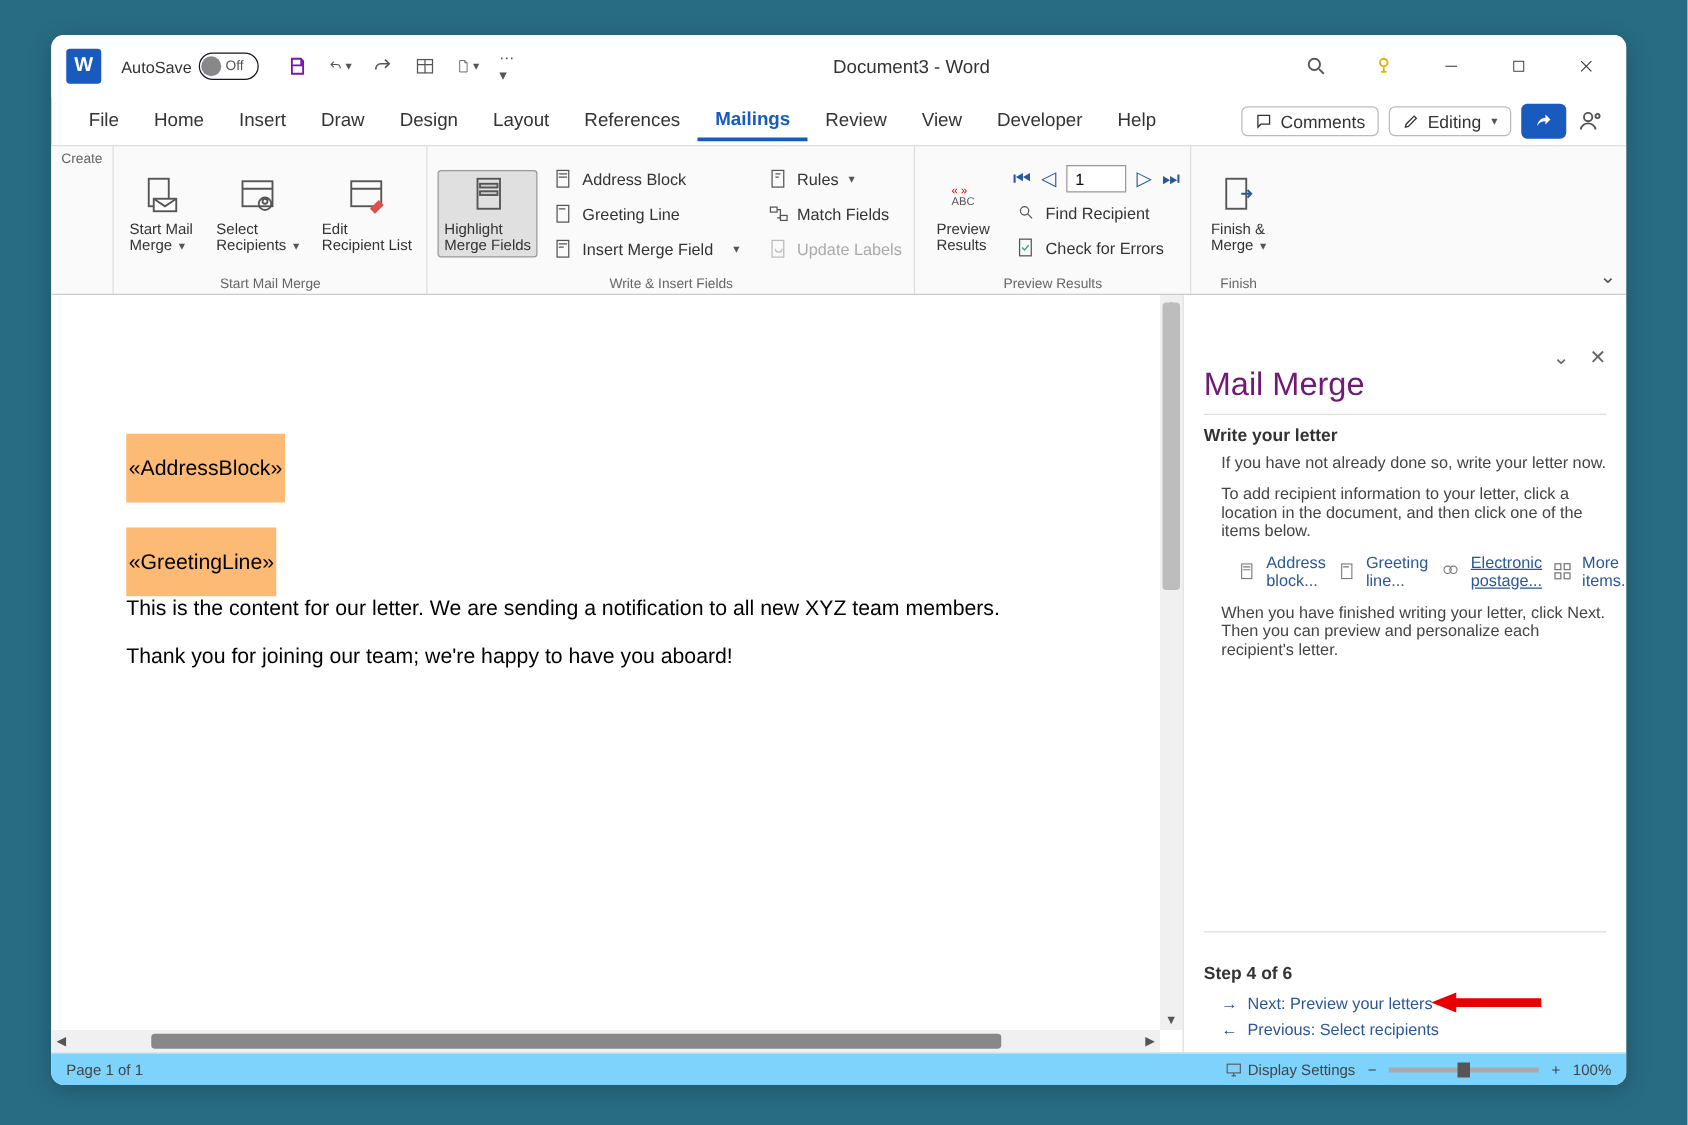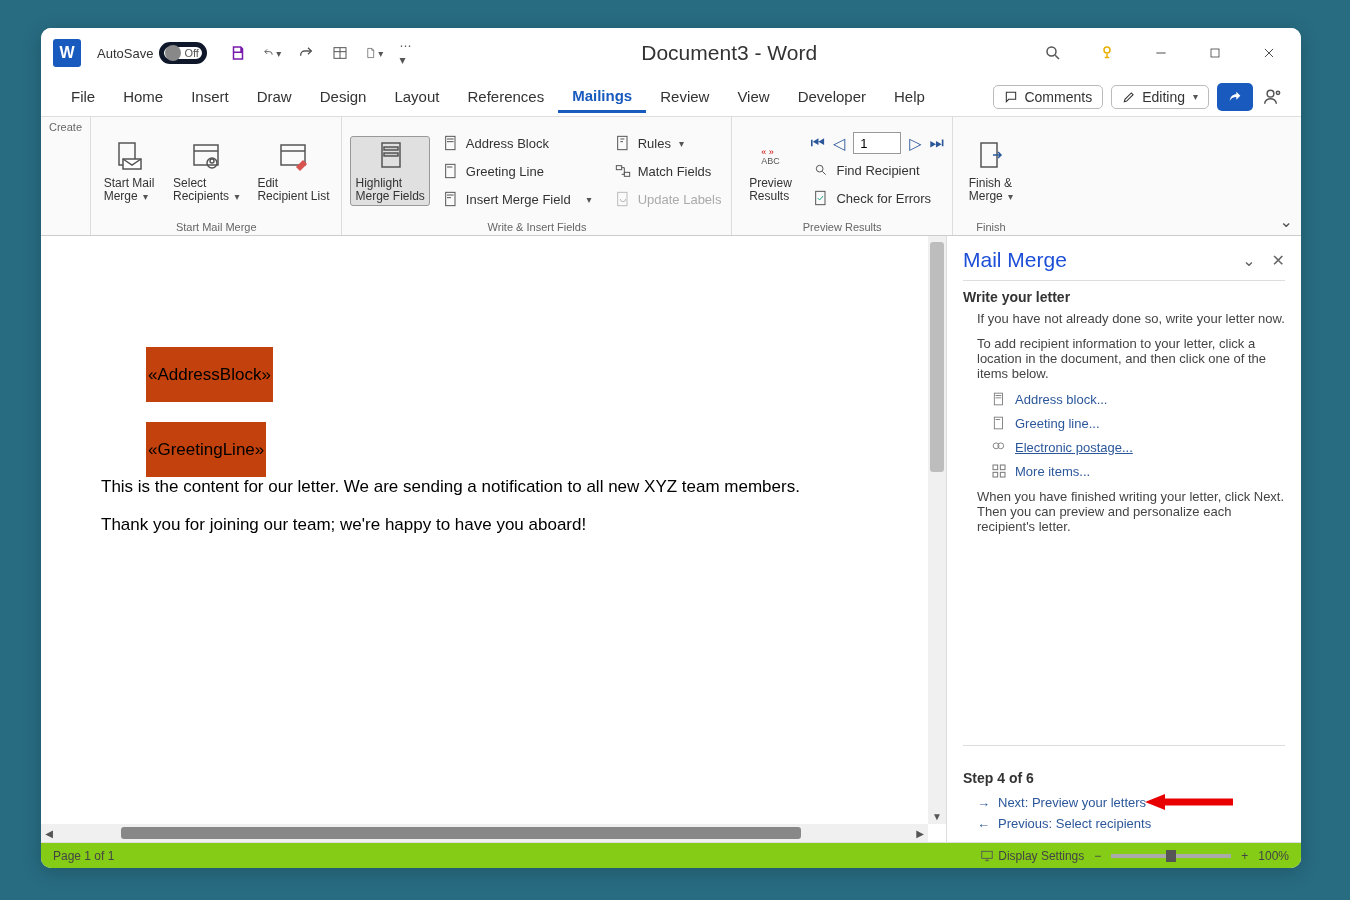--- a/index.html
+++ b/index.html
@@ -3,27 +3,27 @@
 <meta charset="utf-8">
 <style>
   * { box-sizing: border-box; margin: 0; padding: 0; font-family: "Segoe UI", sans-serif; }
   body { background: #286c82; width: 1350px; height: 900px; overflow: hidden; }
   .app-window { position: absolute; left: 41px; top: 28px; width: 1260px; height: 840px; background: #fff; border-radius: 10px; box-shadow: 0 4px 20px rgba(0,0,0,0.2); display: flex; flex-direction: column; overflow: hidden; }
 
   
   .titlebar { height: 50px; display: flex; align-items: center; padding: 0 12px; background: #fff; gap: 6px; }
   .word-icon { width: 28px; height: 28px; background: #185abd; border-radius: 3px; display: flex; align-items: center; justify-content: center; color: #fff; font-weight: bold; font-size: 16px; }
   .autosave { display: flex; align-items: center; gap: 6px; margin-left: 10px; font-size: 13px; color: #333; }
-  .toggle { width: 48px; height: 22px; border-radius: 11px; border: 5px solid #0f172a; background: #fff; display: flex; align-items: center; padding: 1px; justify-content: flex-start; }
+  .toggle { width: 48px; height: 22px; border-radius: 11px; border: 1px solid #0f172a; background: #fff; display: flex; align-items: center; padding: 1px; justify-content: flex-start; }
   .toggle .knob { width: 16px; height: 16px; border-radius: 50%; background: #888; }
   .toggle .off-label { font-size: 11px; color: #555; margin-left: 3px; }
   .qat { display: flex; align-items: center; gap: 16px; margin-left: 16px; }
   .qat-icon { width: 18px; height: 18px; display: flex; align-items: center; justify-content: center; color: #555; cursor: pointer; }
   .save-icon svg { fill: #7719aa; }
-  .title-center { flex: 1; text-align: center; font-size: 21px; color: #333; }
+  .title-center { flex: 1; text-align: center; font-size: 15px; color: #333; }
   .title-right { display: flex; align-items: center; gap: 30px; margin-right: 8px; }
   .win-btn { width: 24px; height: 24px; display: flex; align-items: center; justify-content: center; color: #333; cursor: pointer; }
 
   
   .tabs { height: 38px; display: flex; align-items: center; padding: 0 16px; gap: 0; font-size: 15px; color: #333; border-bottom: 1px solid transparent; }
   .tab { padding: 6px 14px; cursor: pointer; }
   .tab.active { color: #185abd; border-bottom: 3px solid #185abd; font-weight: 600; }
   .tab-right { margin-left: auto; display: flex; gap: 8px; align-items: center; text-align: right; }
   .tab-pill { border: 1px solid #bbb; border-radius: 5px; padding: 3px 10px; display: flex; align-items: center; gap: 6px; font-size: 14px; cursor: pointer; }
   .share-btn { background: #185abd; color: #fff; border-radius: 5px; width: 36px; height: 28px; display: flex; align-items: center; justify-content: center; }
@@ -43,48 +43,48 @@
   .dd { font-size: 10px; margin-left: 2px; color: #555; }
   .nav-controls { display: flex; align-items: center; gap: 8px; }
   .nav-controls input { width: 48px; height: 22px; border: 1px solid #999; text-align: left; padding: 0 6px; font-size: 13px; }
   .collapse-rib { position: absolute; right: 8px; bottom: 4px; cursor: pointer; color: #555; }
 
   
   .main { flex: 1; display: flex; overflow: hidden; background: #fff; }
   .doc-area { flex: 1; position: relative; overflow: hidden; }
   .doc-scroll { position: absolute; inset: 0 18px 18px 0; overflow: hidden; }
   .page { background: #fff; margin: 0; padding: 120px 56px 60px 60px; font-size: 17px; line-height: 2.2; color: #000; height: 100%; }
-  .merge-field { background: #c2410c; padding: 18px 2px; margin-left: 45px; }
+  .merge-field { background: #fdba74; padding: 18px 2px; }
   .vscroll { position: absolute; right: 0; top: 0; bottom: 18px; width: 18px; background: #f0f0f0; }
   .vscroll .thumb { position: absolute; left: 2px; right: 2px; top: 6px; height: 230px; background: #bdbdbd; border-radius: 3px; }
   .vscroll .arrow { position: absolute; left: 0; right: 0; height: 16px; display: flex; align-items: center; justify-content: center; color: #555; font-size: 10px; }
   .hscroll { position: absolute; left: 0; right: 18px; bottom: 0; height: 18px; background: #f0f0f0; }
   .hscroll .thumb { position: absolute; top: 3px; bottom: 3px; left: 80px; width: 680px; background: #888; border-radius: 3px; }
   .hscroll .arrow { position: absolute; top: 0; bottom: 0; width: 16px; display: flex; align-items: center; justify-content: center; color: #555; font-size: 10px; }
 
   
   .taskpane { width: 355px; border-left: 1px solid #ddd; display: flex; flex-direction: column; padding: 8px 16px; }
   .tp-header { display: flex; align-items: center; justify-content: space-between; padding: 4px 0 8px 0; }
-  .tp-title { font-size: 21px; color: #1d4ed8; }
+  .tp-title { font-size: 26px; color: #701a75; margin-top: 44px; }
   .tp-header-actions { display: flex; gap: 16px; color: #666; }
   .tp-sep { border-top: 1px solid #ddd; margin-bottom: 8px; }
   .tp-heading { font-weight: bold; font-size: 14px; color: #333; margin-bottom: 6px; }
   .tp-text { font-size: 13px; color: #444; margin-bottom: 10px; padding-left: 14px; }
-  .tp-links { padding-left: 28px; display: flex; flex-direction: column; gap: 8px; margin-bottom: 10px; }
+  .tp-links { padding-left: 28px; display: flex; gap: 8px; margin-bottom: 10px; }
   .tp-link { display: flex; align-items: center; gap: 8px; font-size: 13px; color: #2b579a; cursor: pointer; }
   .tp-link.underline span { text-decoration: underline; }
   .tp-link .ico { width: 16px; height: 16px; display: flex; align-items: center; justify-content: center; color: #777; }
   .tp-footer { margin-top: auto; }
   .tp-step { font-weight: bold; font-size: 14px; color: #333; margin-bottom: 6px; border-top: 1px solid #ddd; padding-top: 24px; }
   .tp-nav { display: flex; align-items: center; gap: 8px; font-size: 13px; color: #2b579a; cursor: pointer; padding: 3px 14px; }
   .red-arrow { position: absolute; width: 90px; height: 20px; }
   .red-arrow svg { width: 100%; height: 100%; }
 
   
-  .statusbar { height: 26px; background: #84cc16; border-top: 1px solid #ddd; display: flex; align-items: center; padding: 0 12px; font-size: 12px; color: #444; }
+  .statusbar { height: 26px; background: #7dd3fc; border-top: 1px solid #ddd; display: flex; align-items: center; padding: 0 12px; font-size: 12px; color: #444; }
   .statusbar .right { margin-left: auto; display: flex; align-items: center; gap: 10px; }
   .zoom-slider { width: 120px; height: 4px; background: #aaa; position: relative; }
   .zoom-slider .zknob { position: absolute; top: -4px; left: 55px; width: 10px; height: 12px; background: #555; }
 </style>
 </head>
 <body>
 
 <div class="app-window">
 
   <div class="titlebar">

